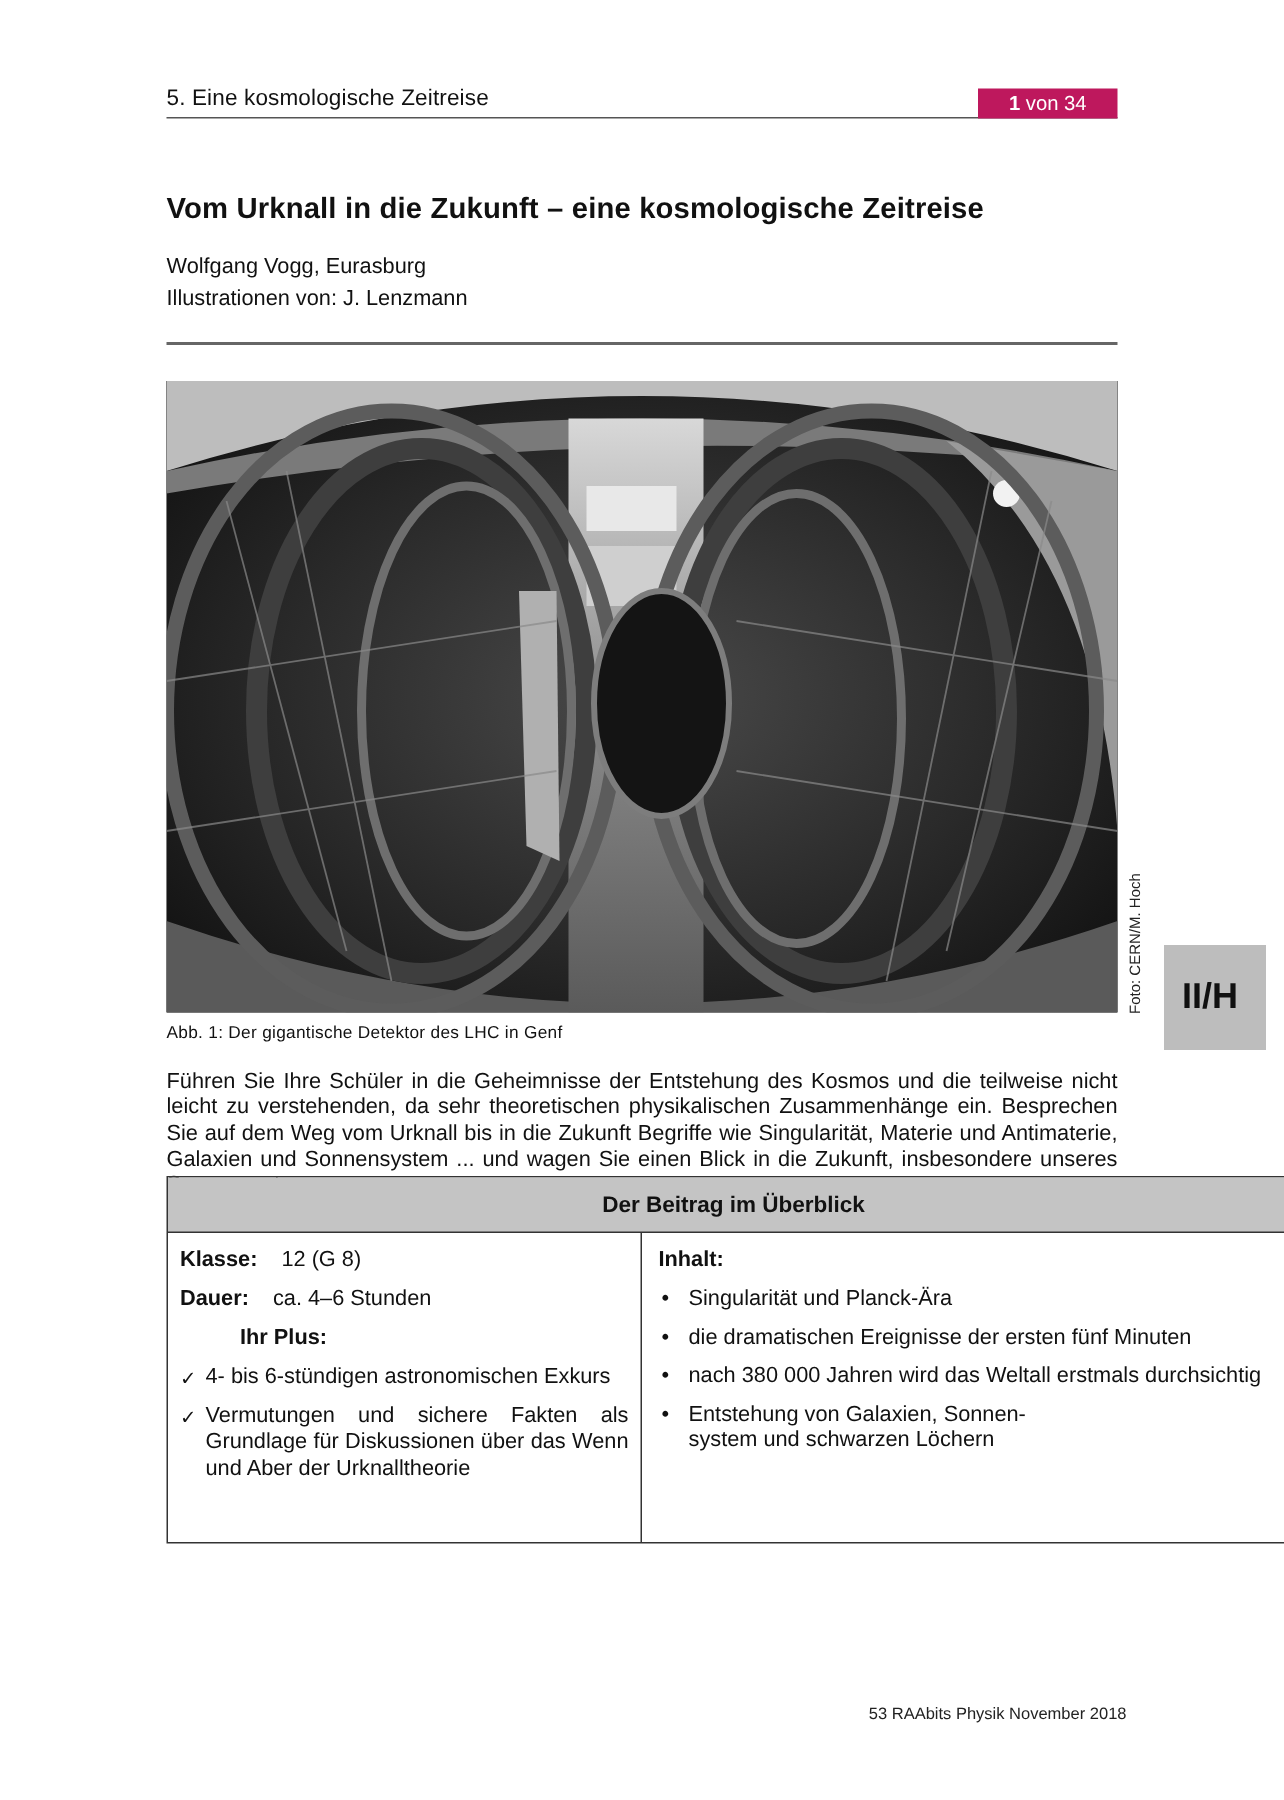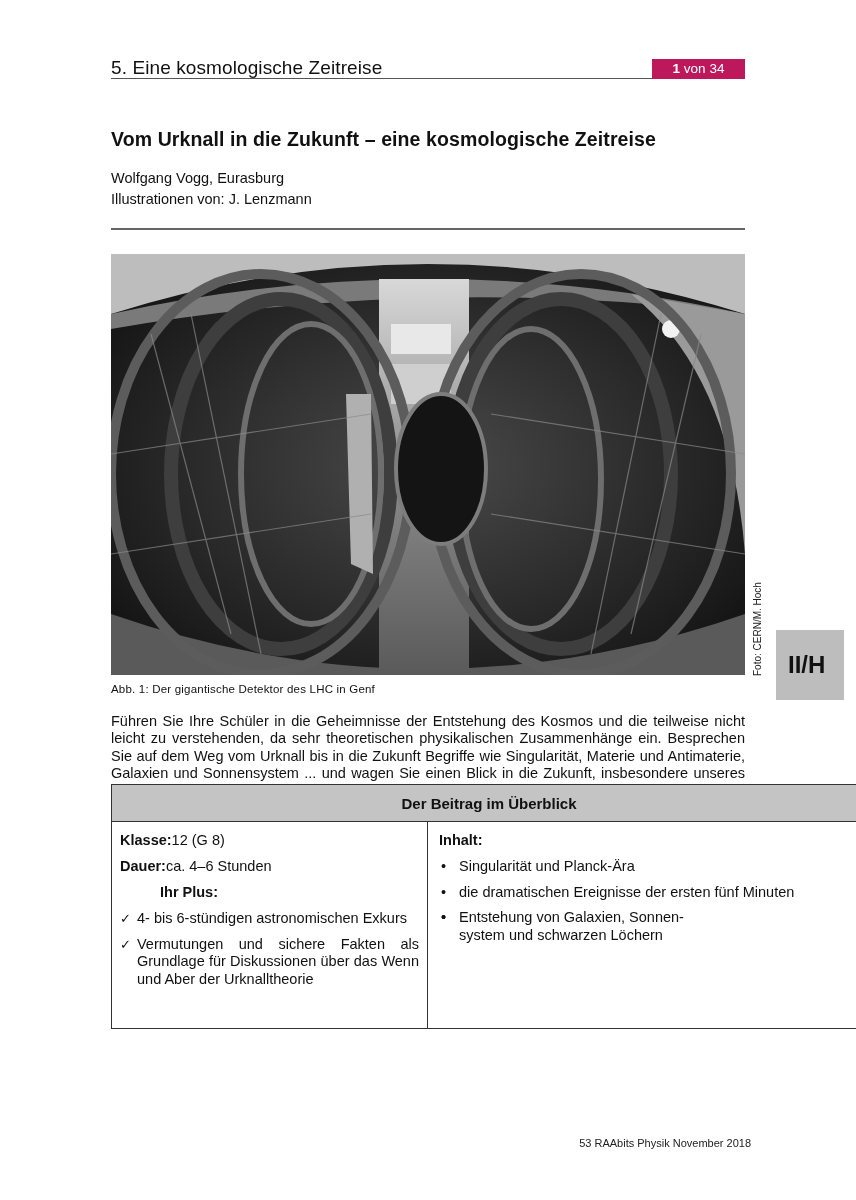--- a/index.html
+++ b/index.html
@@ -1,20 +1,20 @@
 <!DOCTYPE html>
 <html><head>
 <meta charset="utf-8">
 <style>
   * { box-sizing: border-box; margin: 0; padding: 0; }
   html, body { width: 856px; height: 1200px; background: #ffffff; overflow: hidden; }
   body { position: relative; font-family: "Liberation Sans", sans-serif; color: #111; }
 
   .running-head { position: absolute; left: 111px; top: 57px; width: 634px; height: 22px; border-bottom: 1.5px solid #555; }
-  .running-head .section { position: absolute; left: 0; top: 0; font-size: 19px; letter-spacing: 0.1px; }
+  .running-head .section { position: absolute; left: 0; top: 0; font-size: 15px; letter-spacing: 0.1px; }
   .page-box { position: absolute; right: 0; top: 2px; width: 93px; height: 20px; background: #be185d; color: #fff; font-size: 13.5px; text-align: center; line-height: 20px; }
   .page-box b { font-weight: bold; }
 
   .title { position: absolute; left: 111px; top: 128px; font-size: 19.5px; font-weight: bold; letter-spacing: 0.1px; }
   .author { position: absolute; left: 111px; top: 170px; font-size: 14.5px; }
   .illus { position: absolute; left: 111px; top: 191px; font-size: 14.5px; }
   .rule2 { position: absolute; left: 111px; top: 228px; width: 634px; height: 1.5px; background: #666; }
 
   .photo { position: absolute; left: 111px; top: 254px; width: 634px; height: 421px; overflow: hidden; background: #1a1a1a; }
   .photo svg { width: 100%; height: 100%; display: block; }
@@ -25,21 +25,21 @@
   .caption { position: absolute; left: 111px; top: 683px; font-size: 11.5px; letter-spacing: 0.2px; }
 
   .intro { position: absolute; left: 111px; top: 713px; width: 634px; font-size: 14.5px; line-height: 17.3px; text-align: justify; }
 
   .overview { position: absolute; left: 111px; top: 784px; width: 756px; height: 245px; border: 1.2px solid #333; }
   .overview .head { height: 37px; background: #c4c4c4; border-bottom: 1.2px solid #333; text-align: center; font-weight: bold; font-size: 15px; line-height: 37px; }
   .overview .cols { position: absolute; top: 37px; left: 0; right: 0; bottom: 0; }
   .overview .col-left { position: absolute; left: 0; top: 0; width: 316px; bottom: 0; border-right: 1.2px solid #333; padding: 10px 8px 0 8px; font-size: 14.5px; }
   .overview .col-right { position: absolute; left: 317px; top: 0; right: 0; bottom: 0; padding: 10px 8px 0 10px; font-size: 14.5px; }
   .kv { margin-bottom: 9px; line-height: 17px; }
-  .kv b { font-weight: bold; margin-right: 0; }
+  .kv b { font-weight: bold; margin-right: 16px; }
   .plus-label { font-weight: bold; line-height: 17px; margin-bottom: 9px; margin-left: 40px; }
   .check-item { position: relative; padding-left: 17px; line-height: 17.5px; margin-bottom: 8px; text-align: justify; }
   .check-item .mark { position: absolute; left: 0; top: 0; font-size: 13px; }
   .inhalt-label { font-weight: bold; line-height: 17px; margin-bottom: 9px; }
   .bullet-item { position: relative; padding-left: 20px; line-height: 17.5px; margin-bottom: 8px; }
   .bullet-item .dot { position: absolute; left: 2px; top: 0; }
 
   .footer { position: absolute; right: 105px; top: 1137px; font-size: 11px; color: #222; }
 </style>
 </head>
@@ -136,20 +136,21 @@
       <div class="bullet-item">
         <span class="dot">•</span>
         <span>Singularität und Planck-Ära</span>
       </div>
       <div class="bullet-item">
         <span class="dot">•</span>
         <span>die dramatischen Ereignisse der ersten fünf Minuten</span>
       </div>
       <div class="bullet-item">
         <span class="dot">•</span>
+        <span>nach 380 000 Jahren wird das Weltall erstmals durchsichtig</span>
       </div>
       <div class="bullet-item" style="width:260px;">
         <span class="dot">•</span>
         <span>Entstehung von Galaxien, Sonnen-system und schwarzen Löchern</span>
       </div>
     </div>
   </div>
 </div>
 
 <div class="footer">53 RAAbits Physik November 2018</div>

